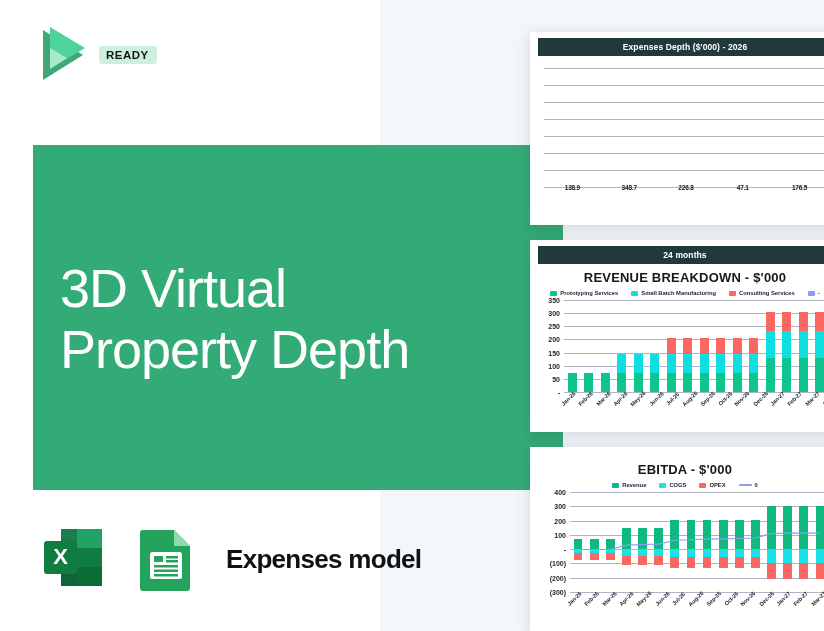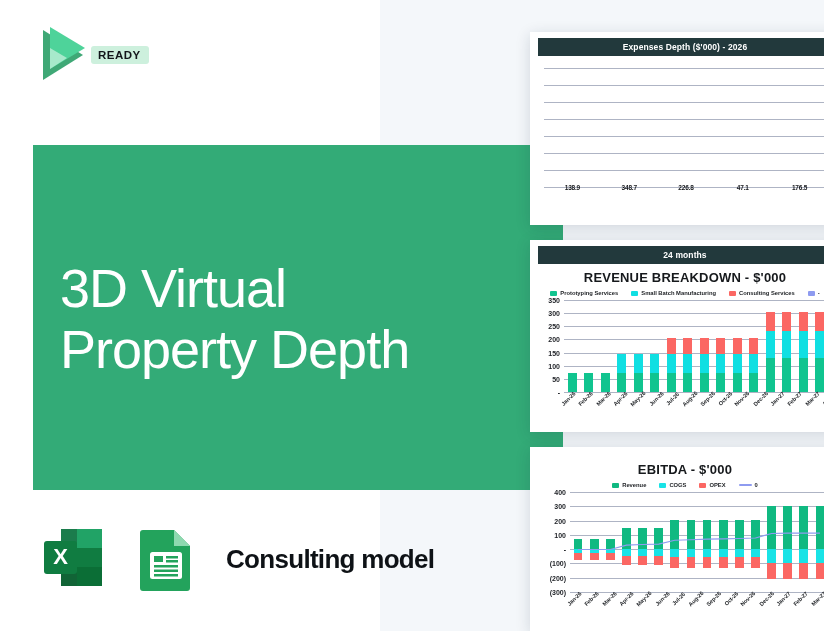--- a/index.html
+++ b/index.html
@@ -11,21 +11,21 @@
   }
 
   
   #left-panel {
     position: absolute; left: 0; top: 0; width: 380px; height: 631px;
     background: #ffffff; z-index: 1;
   }
 
   
   #brand { position: absolute; left: 33px; top: 24px; z-index: 6;
-           display: flex; align-items: center; gap: 0; }
+           display: flex; align-items: center; gap: 8px; }
   #brand-logo { width: 58px; height: 62px; position: relative; flex: none; }
   #brand-text { display: flex; flex-direction: column; align-items: flex-start; gap: 4px; }
   #ready-badge {
     background: #cdf0dd; color: #12161a; font-size: 11.5px; font-weight: 700;
     letter-spacing: .45px; padding: 3px 8px 3px 7px; border-radius: 3px;
     line-height: 1.05;
   }
   #brand-name {
     font-size: 25px; font-weight: 700; color: #101418; letter-spacing: -.9px;
     line-height: 1;
@@ -163,21 +163,21 @@
       <path d="M46 9 l16 16 h-16 z" fill="#8fd9b0"></path>
       <rect x="22" y="31" width="32" height="27" rx="2.5" fill="#ffffff"></rect>
       <rect x="26" y="35" width="9" height="6" fill="#23a35c"></rect>
       <rect x="38" y="35" width="12" height="2.5" fill="#23a35c"></rect>
       <rect x="38" y="39" width="12" height="2.5" fill="#23a35c"></rect>
       <rect x="26" y="44" width="24" height="2.5" fill="#23a35c"></rect>
       <rect x="26" y="48.5" width="24" height="2.5" fill="#23a35c"></rect>
       <rect x="26" y="53" width="24" height="2.5" fill="#23a35c"></rect>
     </svg>
   </div>
-  <span id="footer-label">Consulting model</span>
+  <span id="footer-label">Expenses model</span>
 </div>
 
 <div class="card" id="card-expenses">
   <div class="card-inner">
     <div class="band-header">Expenses Depth ($'000) - 2026</div>
     <div class="plot" id="expenses-plot">
       <div class="gridlines" id="exp-grid">
           <div class="gridline" style="top: 2%;"></div>
           <div class="gridline" style="top: 15.2857%;"></div>
           <div class="gridline" style="top: 28.5714%;"></div>

